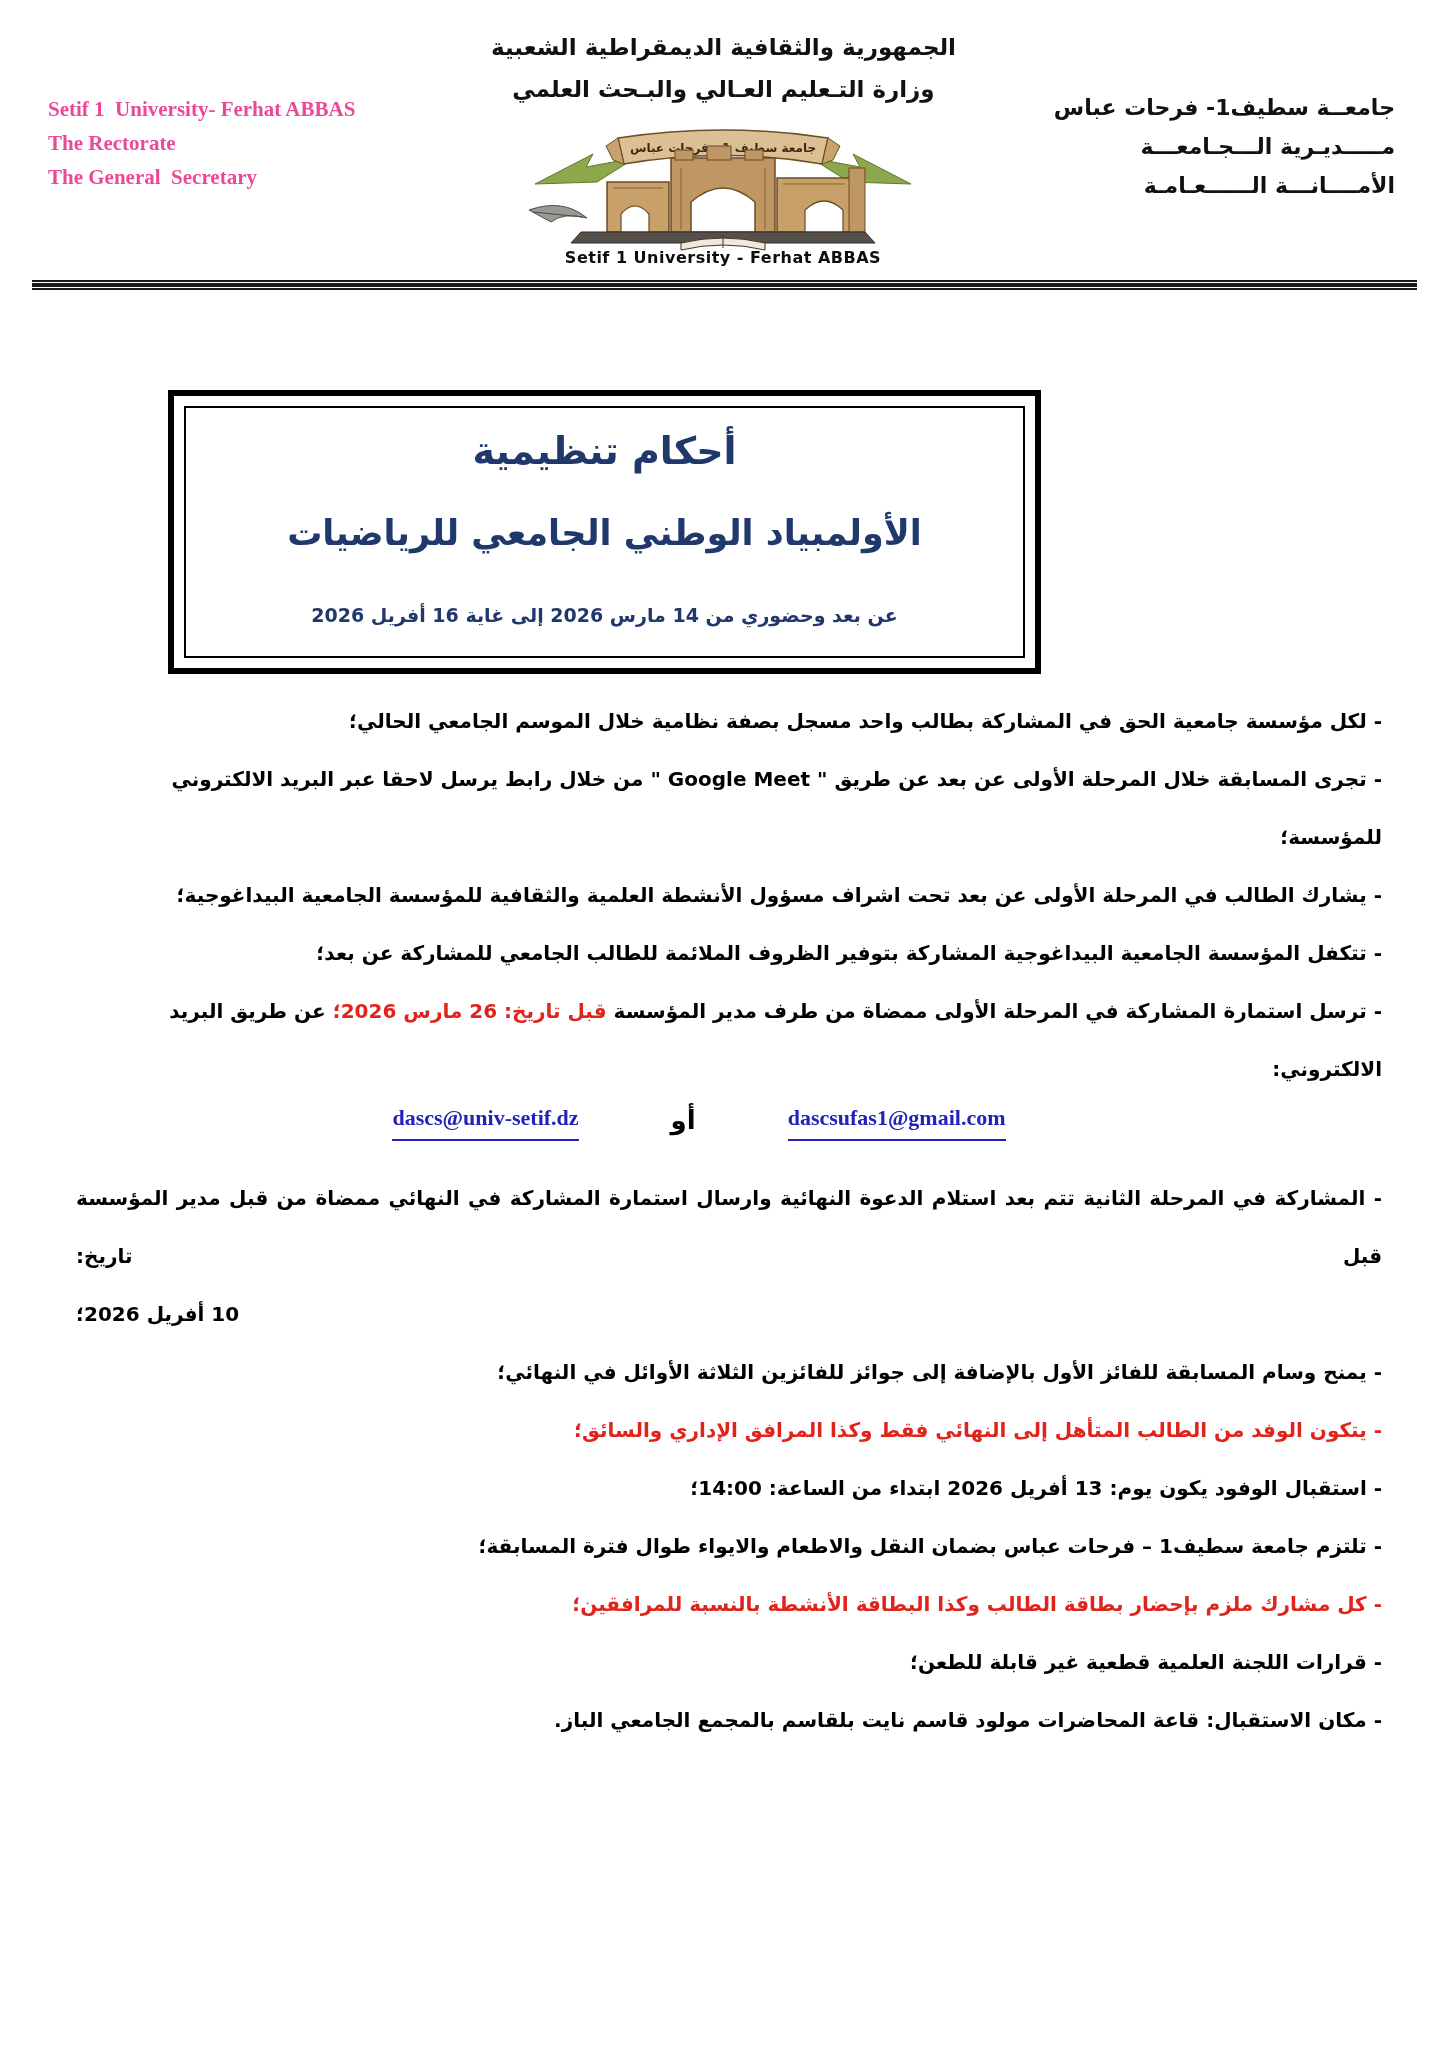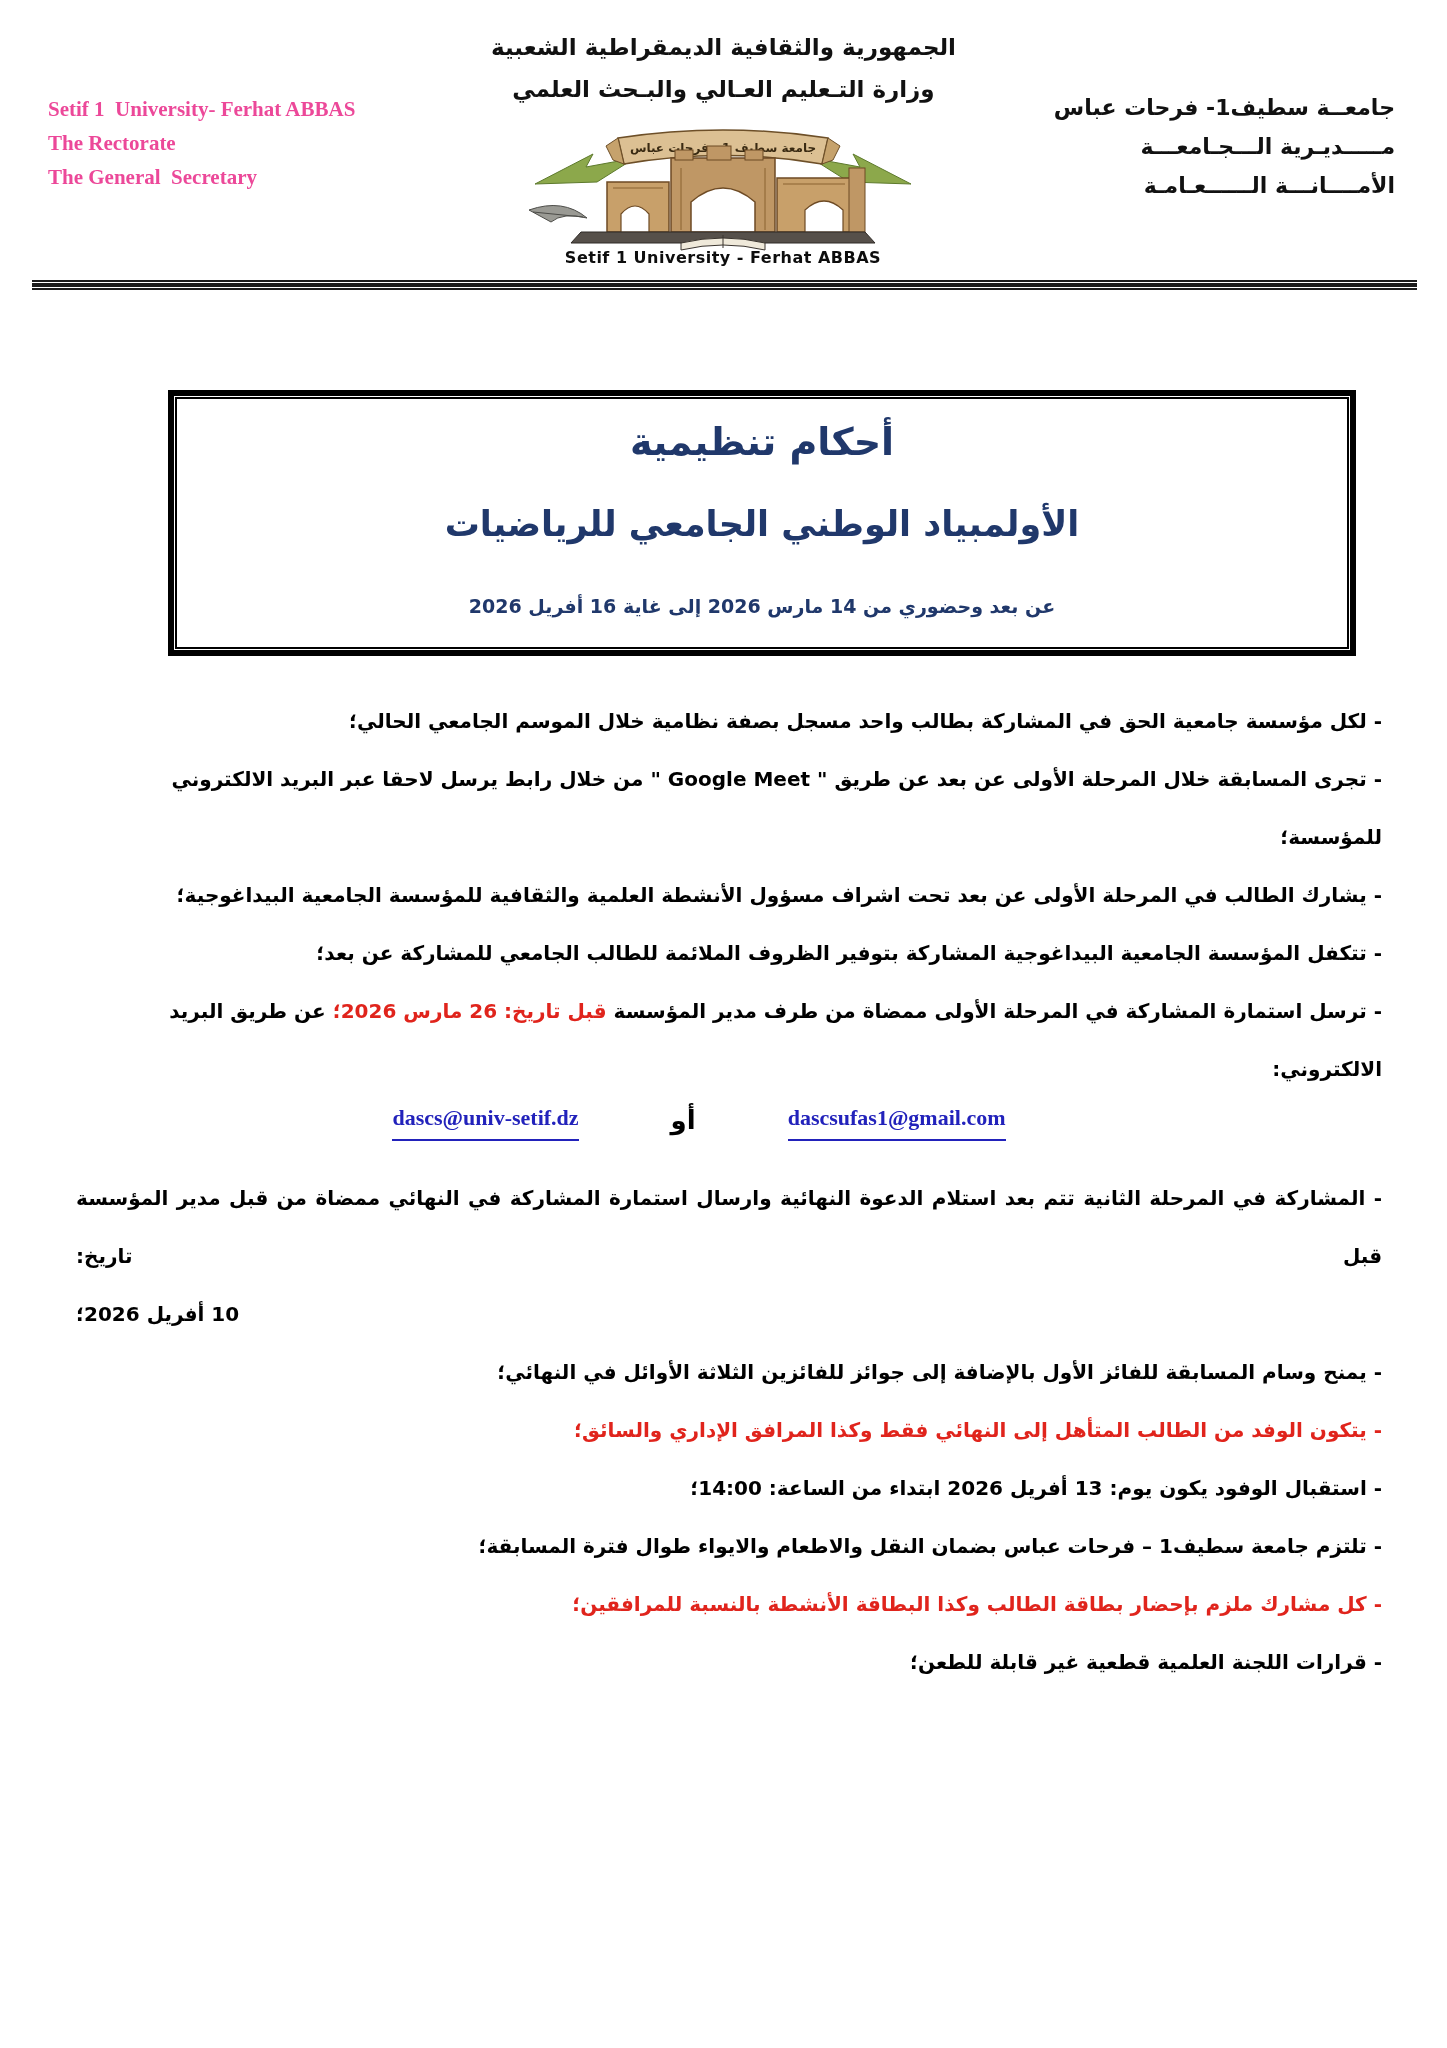--- a/index.html
+++ b/index.html
@@ -26,22 +26,22 @@
   .logo{position:absolute;left:523px;top:122px;width:400px;height:145px;}
   
   .divider{position:absolute;left:32px;top:280px;width:1385px;}
   .divider .b1{height:2px;background:#1a1a1a;}
   .divider .g1{height:1px;background:#fff;}
   .divider .b2{height:4px;background:#1a1a1a;}
   .divider .g2{height:1px;background:#fff;}
   .divider .b3{height:2px;background:#1a1a1a;}
   
   .title-box{
-    position:absolute;left:168px;top:390px;width:1188px;
-    border:6px solid #000;padding:1px;background:#fff;box-sizing:border-box;
+    position:absolute;left:168px;top:390px;width:873px;
+    border:6px solid #000;padding:10px;background:#fff;box-sizing:border-box;
   }
   .tb-inner{
     border:2px solid #000;text-align:center;direction:rtl;
     color:#20386b;font-weight:bold;padding:10px 8px 18px 8px;
   }
   .tb1{font-size:38px;line-height:58px;margin-top:4px;}
   .tb2{font-size:35px;line-height:54px;margin-top:26px;}
   .tb3{font-size:19px;line-height:46px;margin-top:32px;}
   
   .list{
@@ -160,15 +160,16 @@
 
     <div class="item force-justify">- المشاركة في المرحلة الثانية تتم بعد استلام الدعوة النهائية وارسال استمارة المشاركة في النهائي ممضاة من قبل مدير المؤسسة قبل تاريخ:</div>
     <div class="item left-line">10 أفريل 2026؛</div>
 
     <div class="item">- يمنح وسام المسابقة للفائز الأول بالإضافة إلى جوائز للفائزين الثلاثة الأوائل في النهائي؛</div>
     <div class="item red">- يتكون الوفد من الطالب المتأهل إلى النهائي فقط وكذا المرافق الإداري والسائق؛</div>
     <div class="item">- استقبال الوفود يكون يوم: 13 أفريل 2026 ابتداء من الساعة: 14:00؛</div>
     <div class="item">- تلتزم جامعة سطيف1 – فرحات عباس بضمان النقل والاطعام والايواء طوال فترة المسابقة؛</div>
     <div class="item red">- كل مشارك ملزم بإحضار بطاقة الطالب وكذا البطاقة الأنشطة بالنسبة للمرافقين؛</div>
     <div class="item">- قرارات اللجنة العلمية قطعية غير قابلة للطعن؛</div>
+    <div class="item">- مكان الاستقبال: قاعة المحاضرات مولود قاسم نايت بلقاسم بالمجمع الجامعي الباز.</div>
   </main>
 
 </div>
 
 </body></html>

